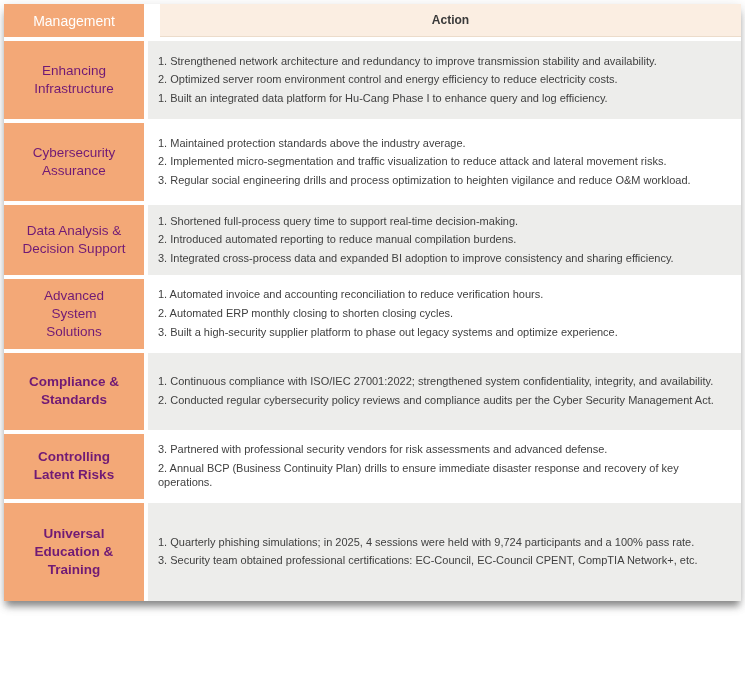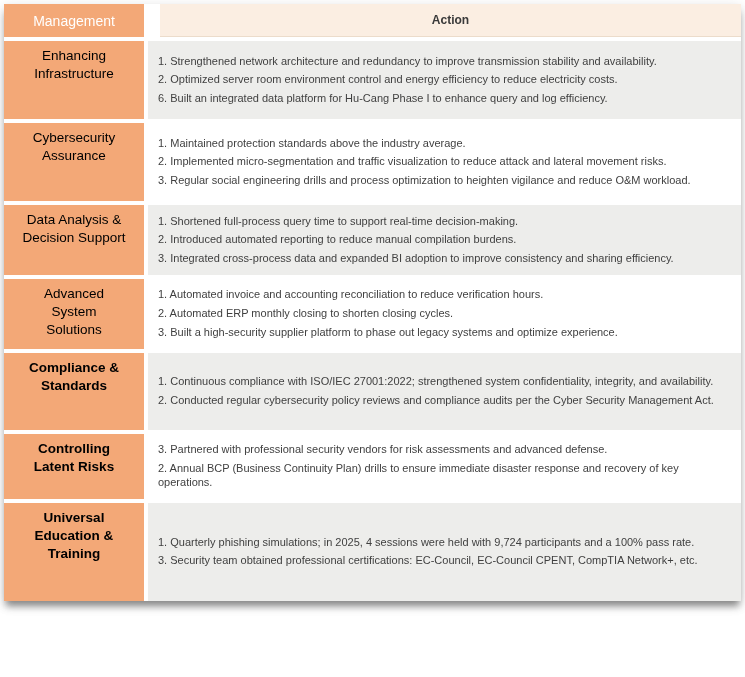--- a/index.html
+++ b/index.html
@@ -17,22 +17,22 @@
     display:flex; align-items:center; justify-content:center;
     font-size:14px; font-weight:400;
   }
   .h-action{
     flex:1; background:#FBEEE2; color:#3A3A3A; font-weight:700;
     display:flex; align-items:center; justify-content:center;
     font-size:12px; border-bottom:1px solid #ecdccb;
   }
   .row{ display:flex; gap:4px; }
   .mgmt-cell{
-    width:140px; background:#F3A877; color:#000000;
-    display:flex; justify-content:center;
+    width:140px; background:#F3A877; color:#701a75;
+    display:flex; align-items:center; justify-content:center;
     text-align:center; font-size:13.5px; line-height:1.34; padding:6px 8px;
   }
   .mgmt-label{ white-space:pre-line; }
   .action-cell{
     flex:1; display:flex; flex-direction:column; justify-content:center;
     padding:7px 14px 7px 10px; color:#3F3F3F;
     font-size:11px; line-height:1.24;
   }
   .action-item{ margin:2.5px 0; }
   
@@ -65,21 +65,21 @@
   </div>
 
   <div class="row">
     <div class="mgmt-cell">
       <span class="mgmt-label">Enhancing
 Infrastructure</span>
     </div>
     <div class="action-cell">
       <div class="action-item">1. Strengthened network architecture and redundancy to improve transmission stability and availability.</div>
       <div class="action-item">2. Optimized server room environment control and energy efficiency to reduce electricity costs.</div>
-      <div class="action-item">6. Built an integrated data platform for Hu-Cang Phase I to enhance query and log efficiency.</div>
+      <div class="action-item">1. Built an integrated data platform for Hu-Cang Phase I to enhance query and log efficiency.</div>
     </div>
   </div>
 
   <div class="row">
     <div class="mgmt-cell">
       <span class="mgmt-label">Cybersecurity
 Assurance</span>
     </div>
     <div class="action-cell">
       <div class="action-item">1. Maintained protection standards above the industry average.</div>

